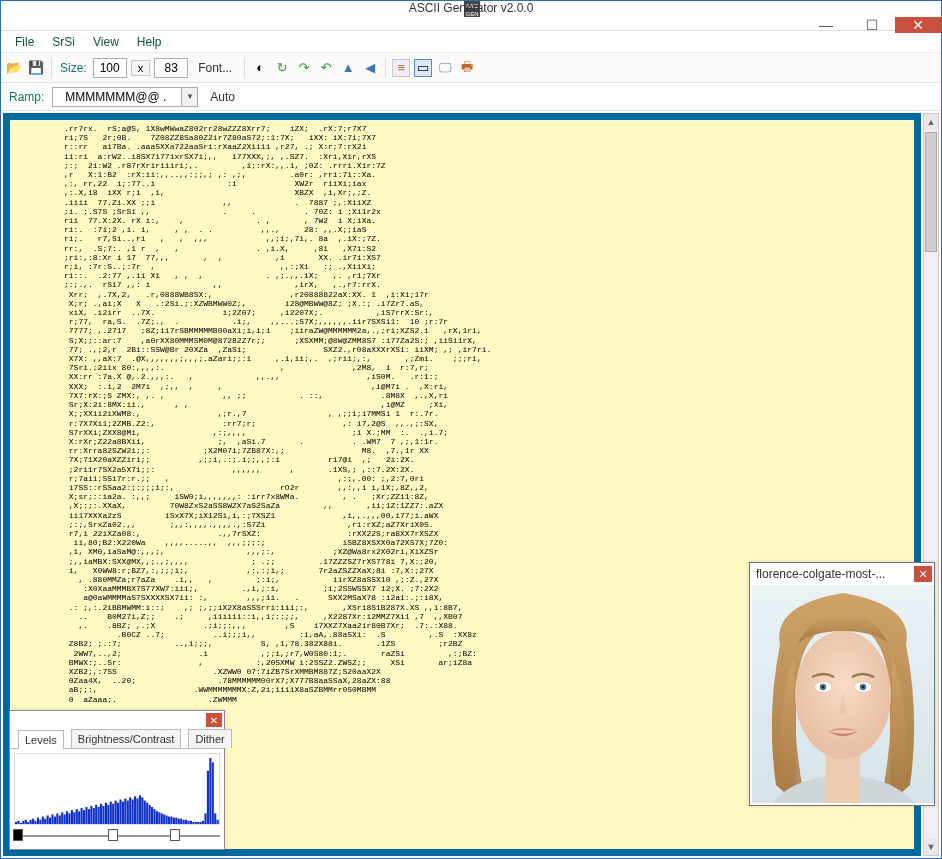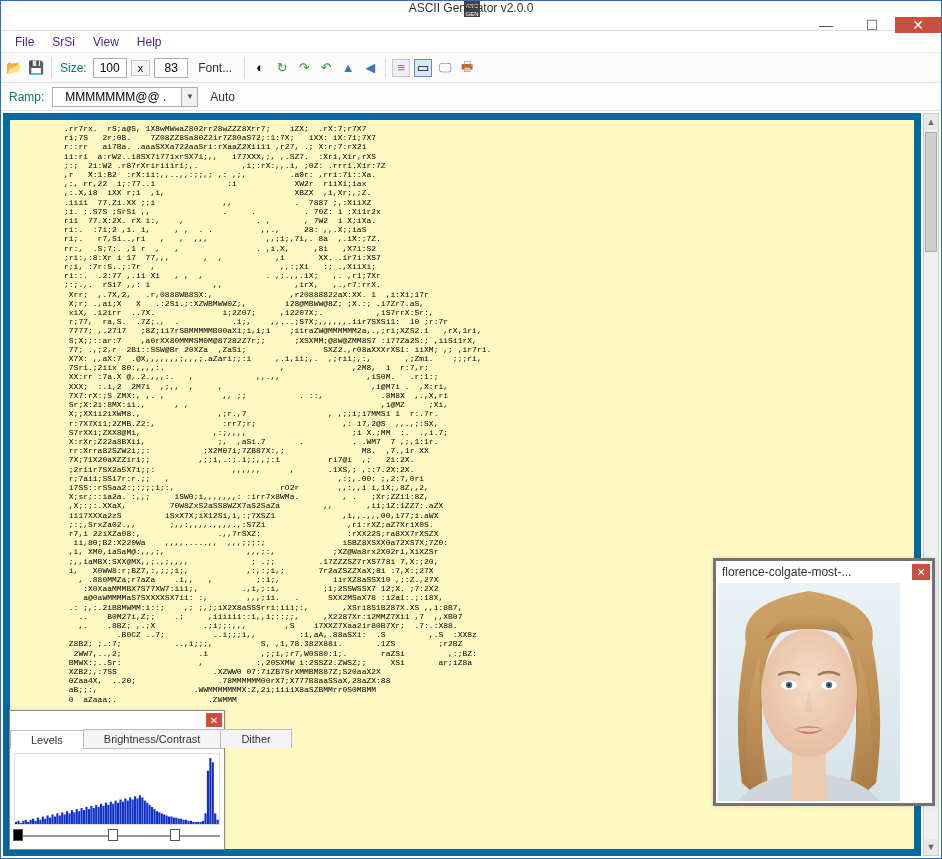--- a/index.html
+++ b/index.html
@@ -59,21 +59,21 @@
   .menubar {
     height: 22px;
     display: flex;
     align-items: center;
     padding: 0 6px;
     gap: 2px;
     border-bottom: 1px solid #eee;
   }
   .menu-item {
     padding: 2px 8px;
-    color: #4c1d95;
+    color: #14532d;
   }
   .toolbar {
     height: 30px;
     display: flex;
     align-items: center;
     padding: 0 4px;
     gap: 4px;
     border-bottom: 1px solid #e1e1e1;
     background: #fafafa;
   }
@@ -197,26 +197,27 @@
     color: #fff;
     font-size: 10px;
     display: flex; align-items: center; justify-content: center;
   }
   .lp-tabs {
     display: flex;
     border-bottom: 1px solid #bbb;
     font-size: 11px;
   }
   .lp-tab {
-    padding: 3px 20px;
+    padding: 3px 6px;
     border: 1px solid #bbb;
     border-bottom: none;
     background: #f4f4f4;
     margin-right: -1px;
     color: #333;
+    margin-left: 8px;
   }
   .lp-tab.active {
     background: #fff;
     position: relative;
     top: 1px;
   }
   .lp-hist {
     height: 72px;
     border: 1px solid #ddd;
     margin: 4px;
@@ -238,23 +239,23 @@
     background: #fff;
     border: 1px solid #555;
   }
   .lp-handle.black { background: #000; }
   
   
   .preview-panel {
     position: absolute;
     right: 6px;
     bottom: 52px;
-    width: 222px;
-    background: #fff;
-    border: 3px solid #737373;
+    width: 186px;
+    background: #fff;
+    border: 1px solid #737373;
     box-shadow: 0 0 4px rgba(0,0,0,0.15);
   }
   .preview-panel .pv-title {
     height: 22px;
     display: flex;
     align-items: center;
     font-size: 12px;
     color: #333;
     padding-left: 6px;
   }

